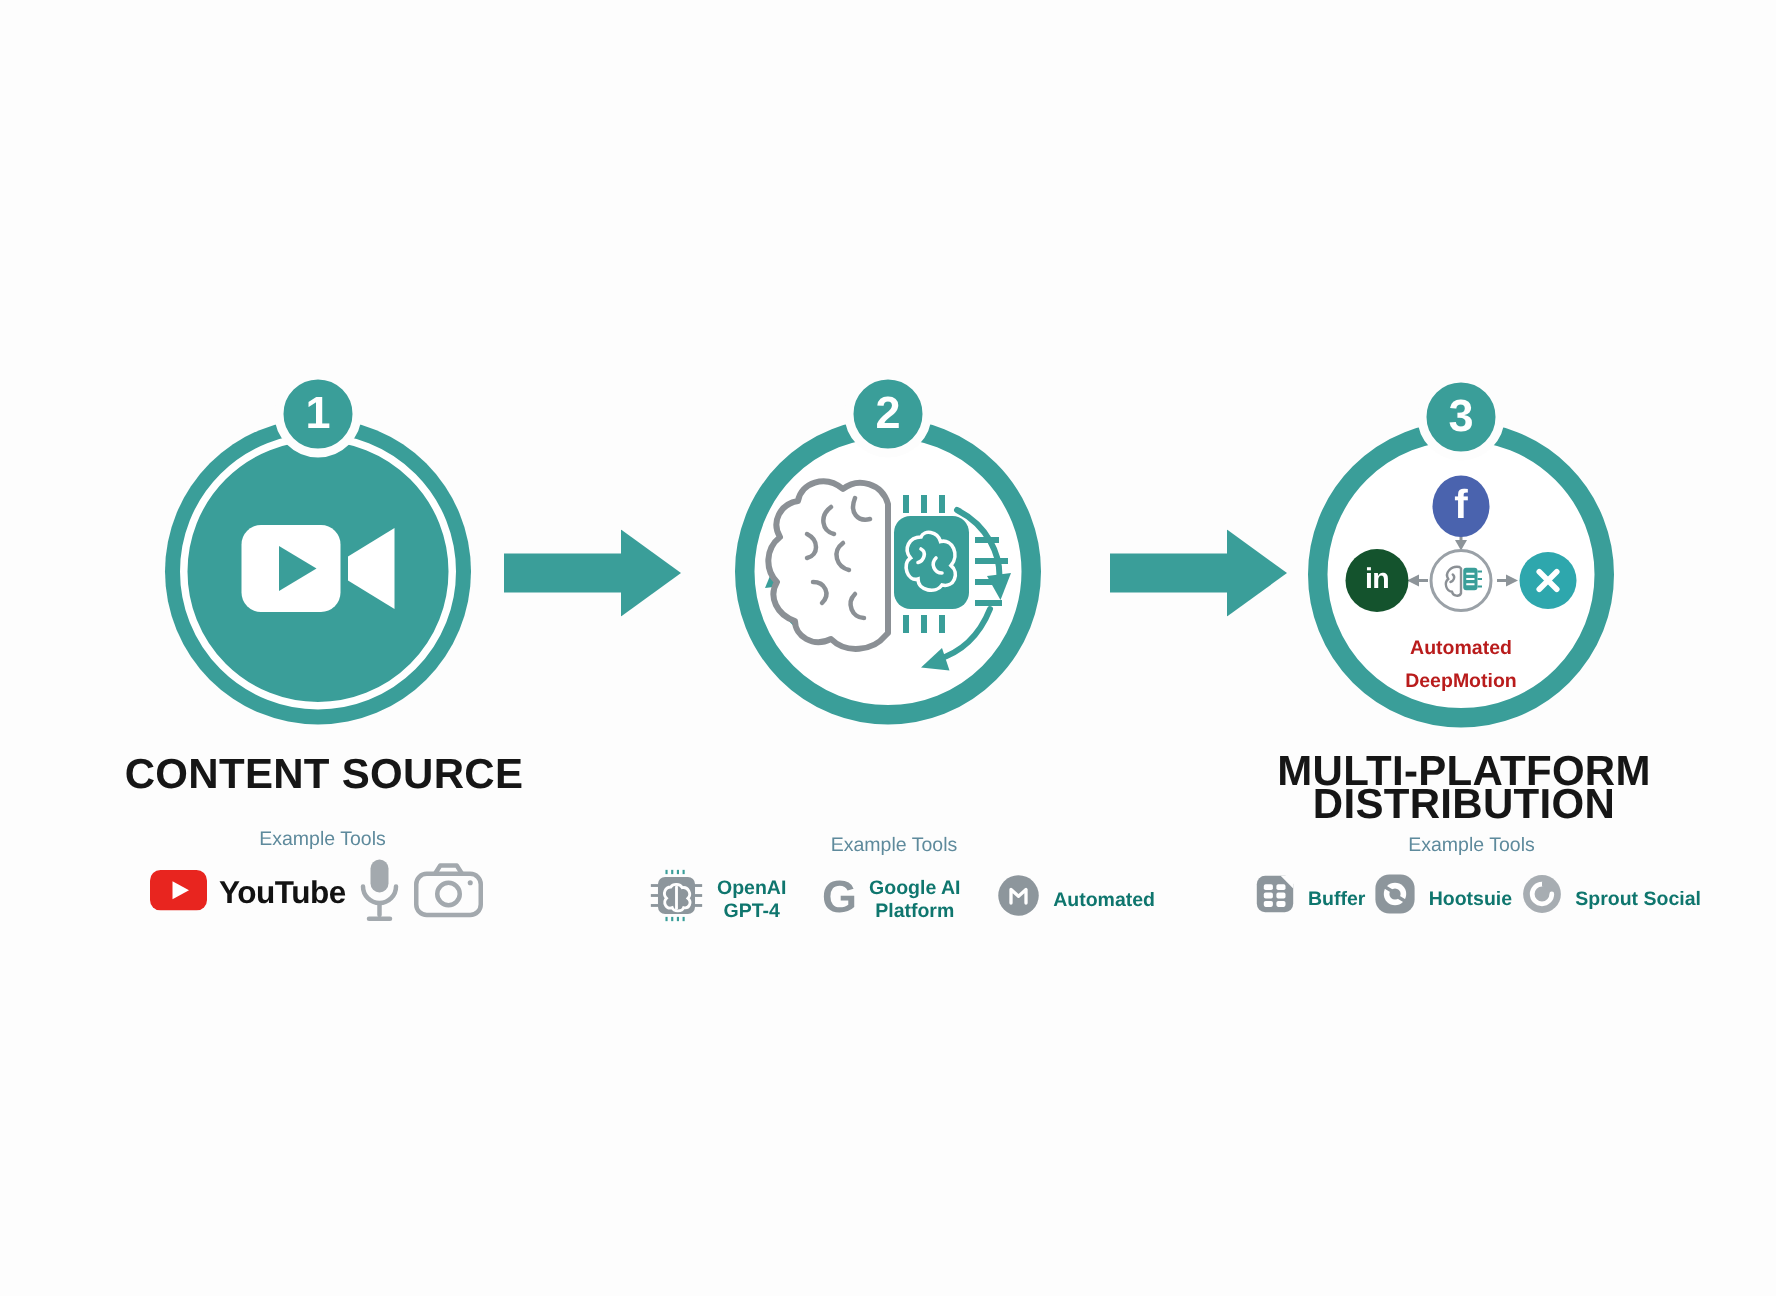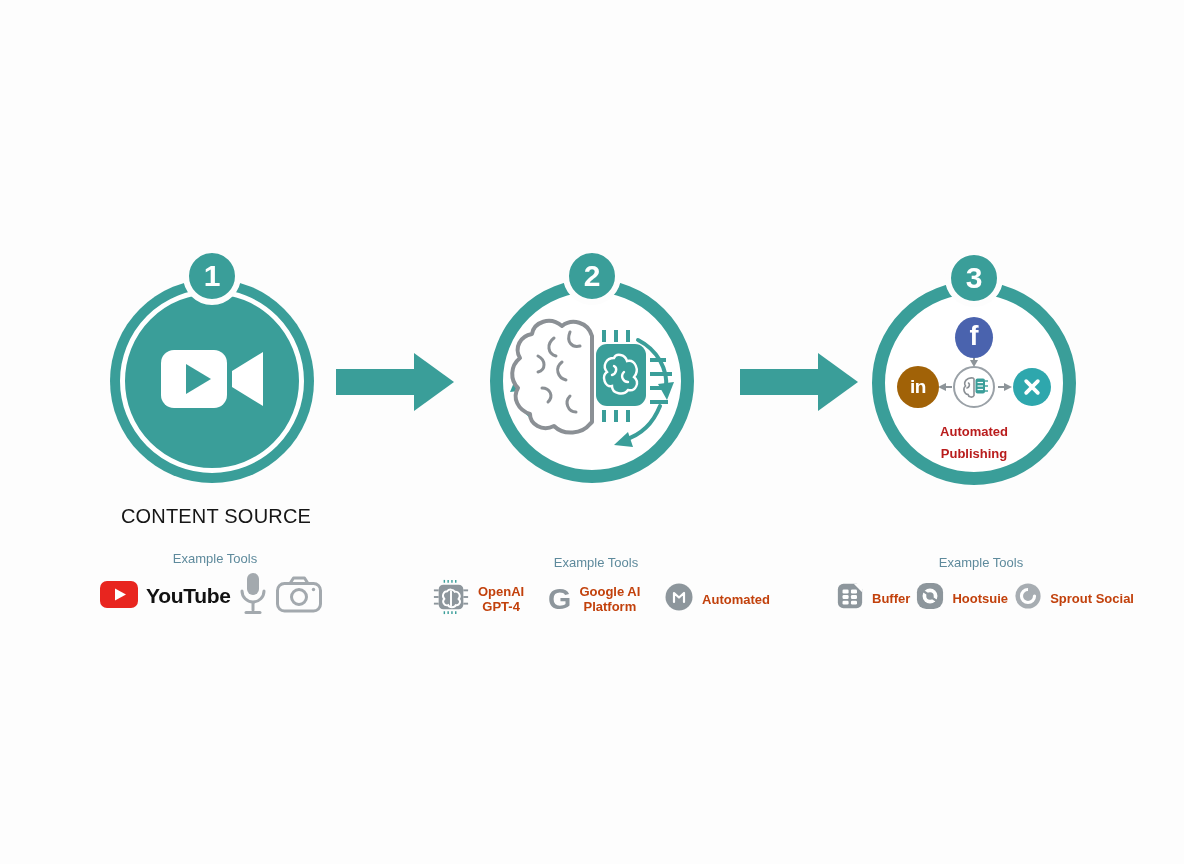--- a/index.html
+++ b/index.html
@@ -15,39 +15,39 @@
 
   
   .badge{position:absolute;width:46px;height:46px;border-radius:50%;background:#3a9e99;
          border:6px solid #fdfdfd;color:#fff;font-size:30px;font-weight:bold;
          display:flex;align-items:center;justify-content:center;z-index:5;}
 
   
   .flow-arrow{position:absolute;width:118px;height:58px;}
 
   
-  .title{position:absolute;width:300px;text-align:center;font-weight:normal;font-size:20px;
+  .title{position:absolute;width:300px;text-align:center;font-weight:bold;font-size:28px;
          color:#161616;letter-spacing:.2px;}
   .tline{display:block;line-height:22px;}
 
   .ex-label{position:absolute;width:200px;text-align:center;font-size:13px;color:#5e8a9c;}
 
   
   .tool-row{position:absolute;display:flex;align-items:center;justify-content:space-between;}
   .tool{display:flex;align-items:center;gap:8px;}
-  .t-label{font-size:13px;font-weight:bold;color:#c2410c;line-height:15px;text-align:center;}
+  .t-label{font-size:13px;font-weight:bold;color:#0f766e;line-height:15px;text-align:center;}
   .t-label .lln{display:block;}
   .yt-text{font-size:21px;font-weight:bold;color:#121212;letter-spacing:-0.3px;}
   .g-glyph{font-size:30px;font-weight:bold;color:#8d969c;line-height:30px;}
 
   
   .pcircle{position:absolute;border-radius:50%;display:flex;align-items:center;
            justify-content:center;color:#fff;font-weight:bold;z-index:3;}
   .fb{width:38px;height:38px;background:#4a63ae;font-size:27px;padding-bottom:3px;}
-  .li{width:42px;height:42px;background:#a16207;font-size:19px;letter-spacing:-.5px;}
+  .li{width:42px;height:42px;background:#14532d;font-size:19px;letter-spacing:-.5px;}
   .xc{width:38px;height:38px;background:#2ea7ad;}
   .hub{position:absolute;width:44px;height:44px;z-index:2;}
   .caption{position:absolute;width:120px;text-align:center;font-size:13px;font-weight:bold;
            color:#b91c1c;line-height:16px;}
   .mini-arrow{position:absolute;z-index:1;}
 </style>
 </head>
 <body>
 
 <div class="stage">
@@ -172,25 +172,29 @@
   <svg class="mini-arrow" style="left:938px;top:381px;" width="14" height="12" viewBox="0 0 14 12">
     <path d="M14 6 H7" stroke="#8d9499" stroke-width="2"></path>
       <polygon points="8,2 8,10 0,6" fill="#8d9499"></polygon>
   </svg>
   <svg class="mini-arrow" style="left:998px;top:381px;" width="14" height="12" viewBox="0 0 14 12">
     <path d="M0 6 H7" stroke="#8d9499" stroke-width="2"></path>
       <polygon points="6,2 6,10 14,6" fill="#8d9499"></polygon>
   </svg>
   <div class="caption" style="left:914px;top:421px;">
     <span class="tline">Automated</span>
-    <span class="tline">Publishing</span>
+    <span class="tline">DeepMotion</span>
   </div>
 
   <div class="title" style="left:66px;top:505px;">
     <span class="tline">CONTENT SOURCE</span>
+  </div>
+  <div class="title" style="left:826px;top:503px;">
+    <span class="tline">MULTI-PLATFORM</span>
+    <span class="tline">DISTRIBUTION</span>
   </div>
 
   <div class="ex-label" style="left:115px;top:551px;">Example Tools</div>
   <div class="ex-label" style="left:496px;top:555px;">Example Tools</div>
   <div class="ex-label" style="left:881px;top:555px;">Example Tools</div>
 
   <div class="tool-row" style="left:100px;top:574px;width:222px;height:44px;">
     <div class="tool">
       <span>
         <svg width="38" height="27" viewBox="0 0 38 27">

